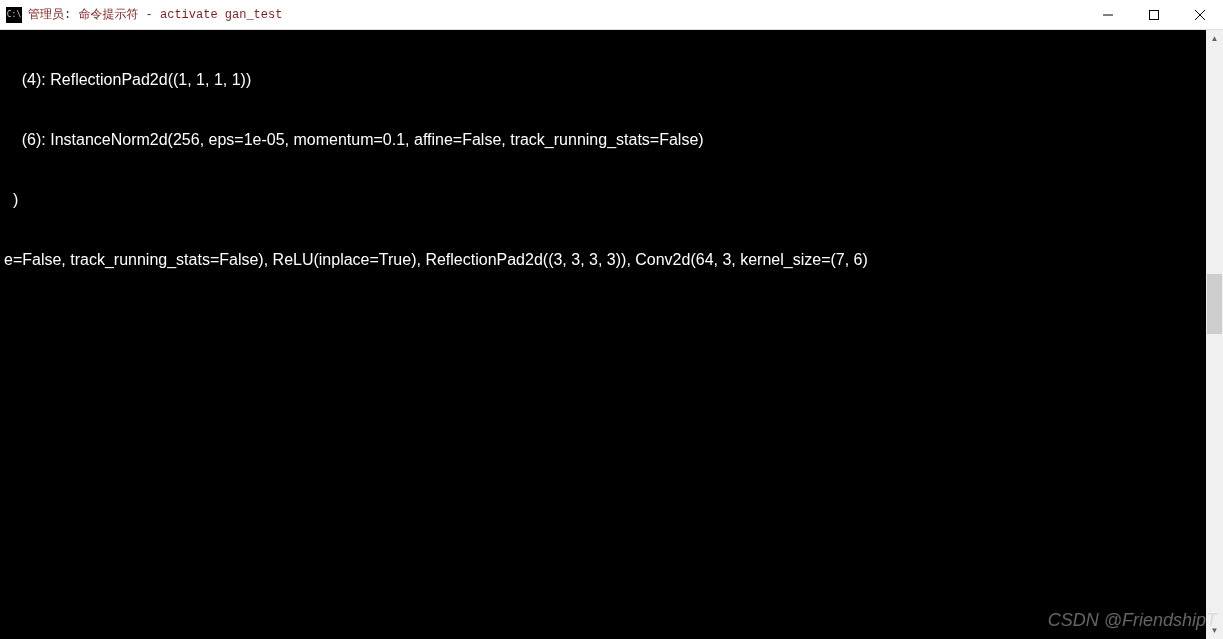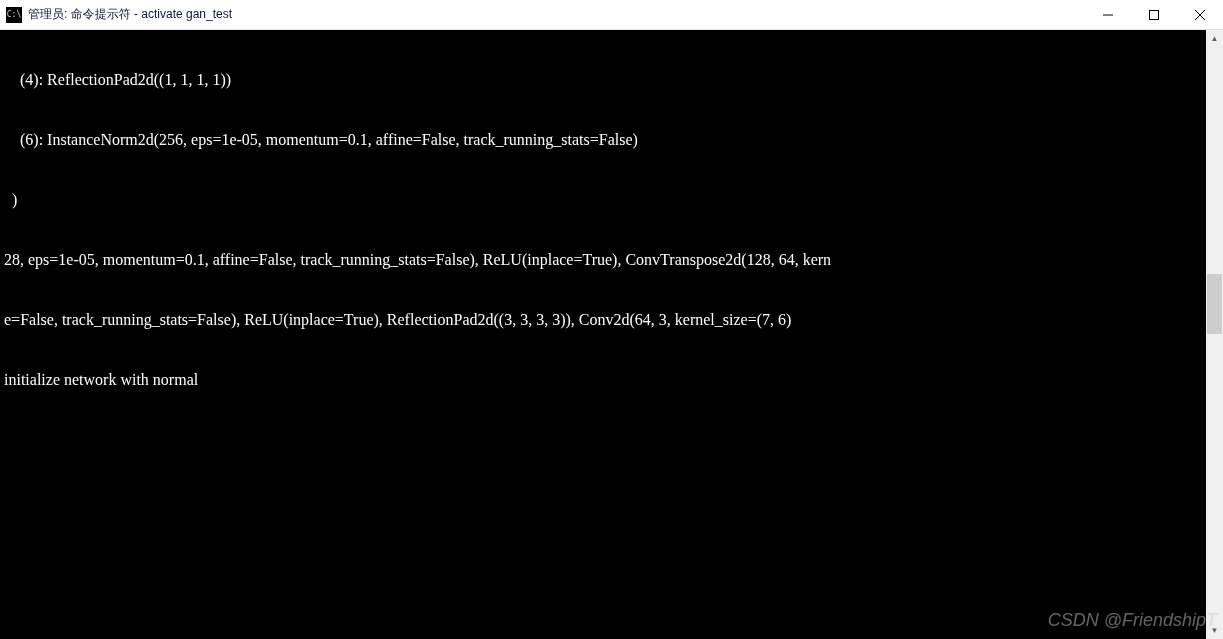--- a/index.html
+++ b/index.html
@@ -25,42 +25,43 @@
       background: #000;
       display: flex;
       align-items: center;
       justify-content: center;
       color: #ccc;
       font-size: 8px;
       font-family: monospace;
     }
     .title-text {
       font-size: 12px;
-      color: #0f172a;
+      color: #7f1d1d;
       flex: 1;
+      font-family: Liberation Mono, monospace;
     }
     .window-controls {
       display: flex;
       height: 100%;
     }
     .window-btn {
       width: 46px;
       height: 100%;
       display: flex;
       align-items: center;
       justify-content: center;
       font-size: 10px;
       color: #000;
     }
     .window-btn svg { width: 10px; height: 10px; }
     .terminal {
       background: #000000;
       height: calc(100% - 30px);
       padding: 0 4px;
-      font-family: Liberation Serif, serif;
+      font-family: Liberation Sans, sans-serif;
       font-size: 16px;
       line-height: 20px;
       color: #ffffff;
       white-space: pre;
       overflow: hidden;
       position: relative;
     }
     .terminal-line { white-space: pre; }
     .watermark {
       position: absolute;
@@ -125,23 +126,21 @@
           <line x1="10" y1="0" x2="0" y2="10" stroke="#000" stroke-width="1"></line>
         </svg>
     </div>
   </div>
 </div>
 
 <div class="terminal">
   <div class="terminal-line">    (4): ReflectionPad2d((1, 1, 1, 1))</div>
   <div class="terminal-line">    (6): InstanceNorm2d(256, eps=1e-05, momentum=0.1, affine=False, track_running_stats=False)</div>
   <div class="terminal-line">  )</div>
-  <div class="terminal-line">28, eps=1e-05, momentum=0.1, affine=False, track_running_stats=False), ReLU(inplace=True), ConvTranspose2d(128, 64, kern</div>
   <div class="terminal-line">e=False, track_running_stats=False), ReLU(inplace=True), ReflectionPad2d((3, 3, 3, 3)), Conv2d(64, 3, kernel_size=(7, 6)</div>
-  <div class="terminal-line">initialize network with normal</div>
   
   
   
   
   
   
   
   
   
   

